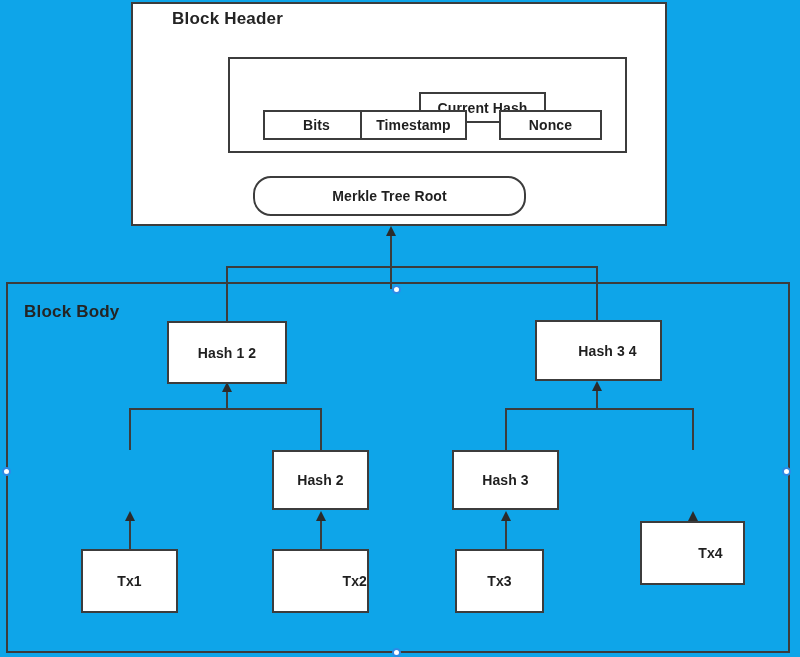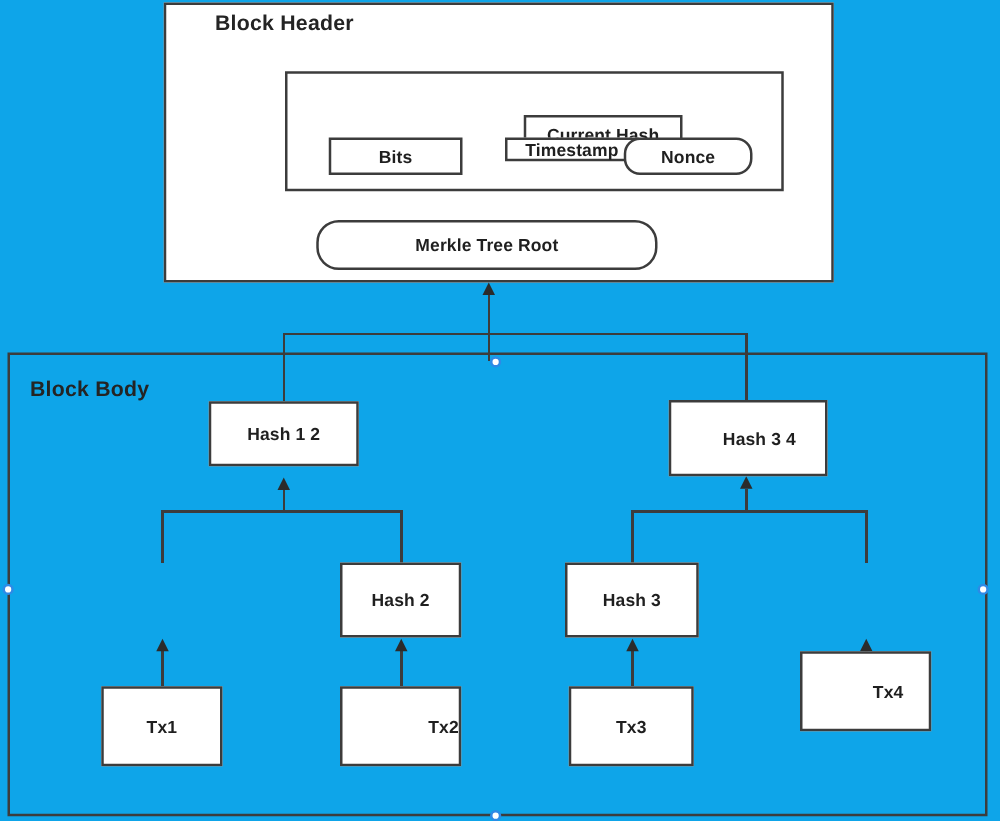--- a/index.html
+++ b/index.html
@@ -90,24 +90,24 @@
 
   <div class="group-box" style="left:228px; top:57px; width:399px; height:96px;"></div>
 
   <div class="box" style="left:419px; top:65px; width:127px; height:31px;margin-top:27px;">
     <span>Current Hash</span>
   </div>
 
   <div class="box" style="left:263px; top:110px; width:107px; height:30px;">
     <span>Bits</span>
   </div>
-  <div class="box" style="left:404px; top:110px; width:107px; height:19px;">
+  <div class="box" style="left:360px; top:110px; width:107px; height:30px;">
     <span>Timestamp</span>
   </div>
-  <div class="box" style="left:499px; top:110px; width:103px; height:30px;border-radius:13px;">
+  <div class="box" style="left:499px; top:110px; width:103px; height:30px;">
     <span>Nonce</span>
   </div>
 
   <div class="box" style="left:253px; top:176px; width:273px; height:40px;border-radius:18px;">
     <span>Merkle Tree Root</span>
   </div>
 
   <div class="container-box" style="left:6px; top:282px; width:784px; height:371px; background:transparent;"></div>
 
   <div class="section-title" style="left:24px; top:302px;">Block Body</div>
@@ -135,41 +135,41 @@
   </svg>
 
   <div class="arrowhead" style="left:386px; top:226px;"></div>
   <div class="arrowhead" style="left:222px; top:382px;"></div>
   <div class="arrowhead" style="left:592px; top:381px;"></div>
   <div class="arrowhead" style="left:125px; top:511px;"></div>
   <div class="arrowhead" style="left:316px; top:511px;"></div>
   <div class="arrowhead" style="left:501px; top:511px;"></div>
   <div class="arrowhead" style="left:688px; top:511px;"></div>
 
-  <div class="box" style="left:167px; top:321px; width:120px; height:52px;">
+  <div class="box" style="left:167px; top:321px; width:120px; height:63px;">
     <span>Hash 1 2</span>
   </div>
   <div class="box" style="left:535px; top:320px; width:127px; height:61px;padding-left:18px;">
     <span>Hash 3 4</span>
   </div>
 
   <div class="box" style="left:272px; top:450px; width:97px; height:60px;">
     <span>Hash 2</span>
   </div>
   <div class="box" style="left:452px; top:450px; width:107px; height:60px;">
     <span>Hash 3</span>
   </div>
 
   <div class="box" style="left:81px; top:549px; width:97px; height:64px;">
     <span>Tx1</span>
   </div>
   <div class="box" style="left:272px; top:549px; width:97px; height:64px;justify-content:flex-end;">
     <span>Tx2</span>
   </div>
-  <div class="box" style="left:455px; top:549px; width:100px; height:64px;justify-content:center;">
+  <div class="box" style="left:455px; top:549px; width:89px; height:64px;justify-content:center;">
     <span>Tx3</span>
   </div>
   <div class="box" style="left:640px; top:521px; width:105px; height:64px;padding-left:36px;">
     <span>Tx4</span>
   </div>
 
   <div class="handle" style="left:392px; top:285px;"></div>
   <div class="handle" style="left:2px; top:467px;"></div>
   <div class="handle" style="left:782px; top:467px;"></div>
   <div class="handle" style="left:392px; top:648px;"></div>

